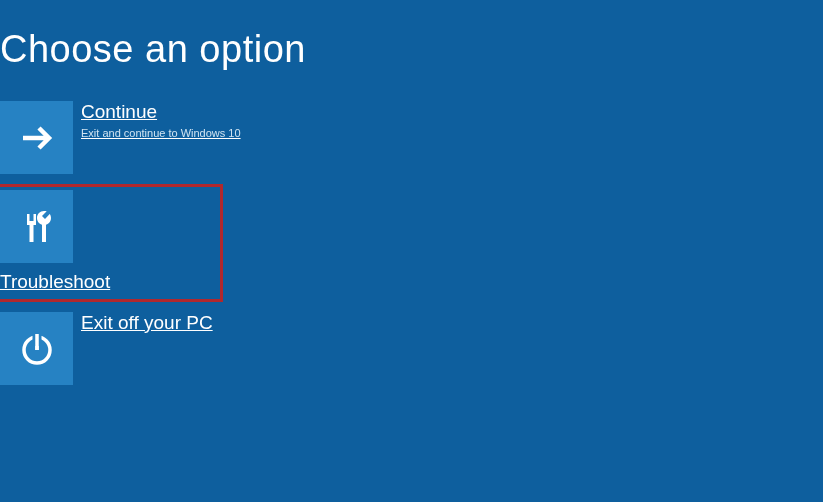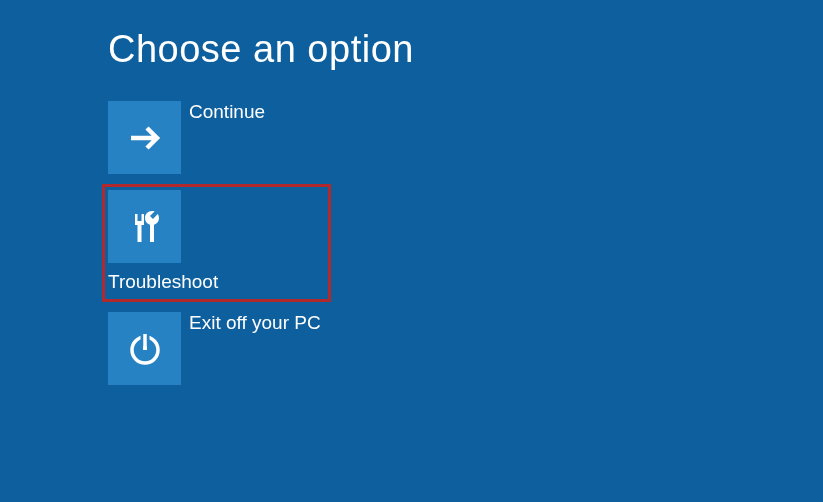--- a/index.html
+++ b/index.html
@@ -11,21 +11,20 @@
       width: 823px;
       height: 502px;
       background-color: #0e5f9e;
       font-family: "Segoe UI Light", "Segoe UI", -apple-system, sans-serif;
       color: #ffffff;
       overflow: hidden;
       position: relative;
     }
     .container {
       padding-top: 28px;
-      padding-left: 108px;
     }
     .page-title {
       font-size: 38px;
       font-weight: 300;
       letter-spacing: 0.5px;
       margin-bottom: 30px;
     }
     .options {
       display: flex;
       flex-direction: column;
@@ -52,20 +51,21 @@
       width: 73px;
       height: 73px;
       background-color: #2682c3;
       display: flex;
       align-items: center;
       justify-content: center;
       flex-shrink: 0;
     }
     .option-text {
       padding-top: 0px;
+      text-decoration: underline;
     }
     .option-title {
       font-size: 19px;
       font-weight: 300;
       line-height: 1.2;
       margin-bottom: 2px;
     }
     .option-subtitle {
       font-size: 11px;
       font-weight: 400;
@@ -85,20 +85,21 @@
   <div class="options">
 
     <div class="option">
       <div class="icon-tile">
         <svg width="44" height="44" viewBox="0 0 44 44">
           <path d="M 8 22 L 34 22 M 24 12 L 34 22 L 24 32" stroke="#ffffff" stroke-width="4.5" fill="none" stroke-linecap="butt" stroke-linejoin="miter"></path>
         </svg>
       </div>
       <div class="option-text">
         <div class="option-title">Continue</div>
+        <div class="option-subtitle">Exit and continue to Windows 10</div>
       </div>
     </div>
 
     <div class="option highlighted">
       <div class="icon-tile">
         <svg width="44" height="44" viewBox="0 0 44 44">
           <g fill="#ffffff">
             <rect x="14.5" y="20" width="4" height="17"></rect>
             <path d="M 12 9 L 12 20 L 21 20 L 21 9 L 18.5 9 L 18.5 16 L 14.5 16 L 14.5 9 Z"></path>
             <rect x="27" y="18" width="4" height="19"></rect>

